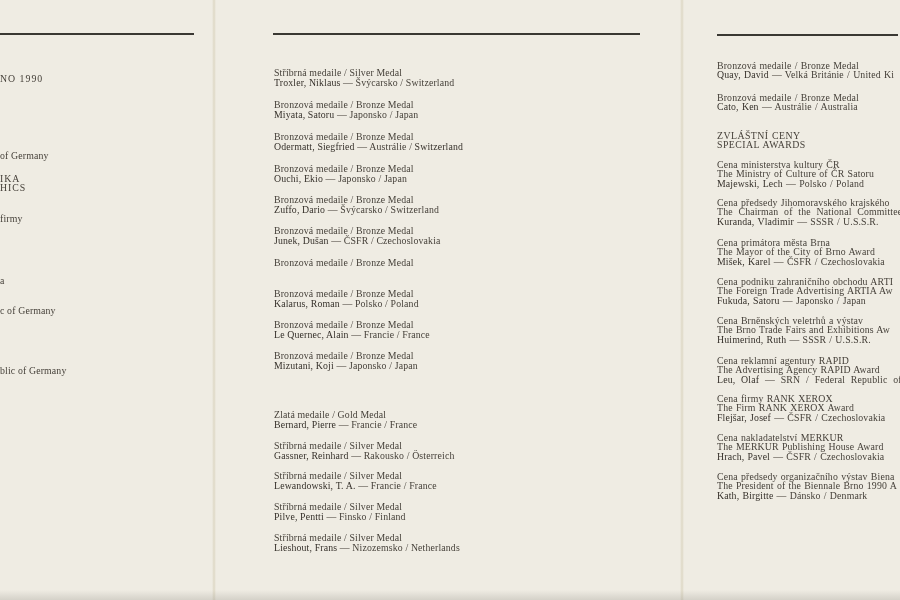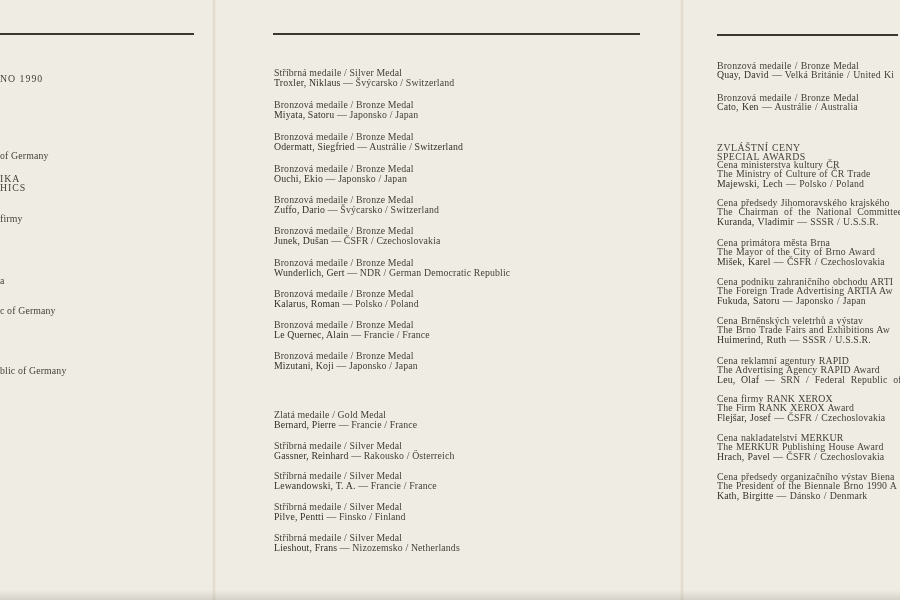--- a/index.html
+++ b/index.html
@@ -67,21 +67,20 @@
 <div class="entry" style="top:187px">
   <div class="line">Bronzová medaile / Bronze Medal</div>
   <div class="line"><span class="b">Zuffo, Dario</span> <span>— Švýcarsko / Switzerland</span><span class="b"></span></div>
 </div>
 <div class="entry" style="top:218px">
   <div class="line">Bronzová medaile / Bronze Medal</div>
   <div class="line"><span class="b">Junek, Dušan</span> <span>— ČSFR / Czechoslovakia</span><span class="b"></span></div>
 </div>
 <div class="entry" style="top:250px">
   <div class="line">Bronzová medaile / Bronze Medal</div>
-  <div class="line"><span class="b">Wunderlich, Gert</span> <span>— NDR / German Democratic Republic</span><span class="b"></span></div>
 </div>
 <div class="entry" style="top:281px">
   <div class="line">Bronzová medaile / Bronze Medal</div>
   <div class="line"><span class="b">Kalarus, Roman</span> <span>— Polsko / Poland</span><span class="b"></span></div>
 </div>
 <div class="entry" style="top:312px">
   <div class="line">Bronzová medaile / Bronze Medal</div>
   <div class="line"><span class="b">Le Quernec, Alain</span> <span>— Francie / France</span><span class="b"></span></div>
 </div>
 <div class="entry" style="top:343px">
@@ -115,28 +114,28 @@
 
 <div class="rentry" style="top:61px">
   <div class="line">Bronzová medaile / Bronze Medal</div>
   <div class="line"><span class="b">Quay, David</span> <span>— Velká Británie / United Ki</span></div>
 </div>
 <div class="rentry" style="top:93px">
   <div class="line">Bronzová medaile / Bronze Medal</div>
   <div class="line"><span class="b">Cato, Ken</span> <span>— Austrálie / Australia</span></div>
 </div>
 
-<div class="rentry heading" style="top:143px">
+<div class="rentry heading" style="top:131px">
   <div class="line">ZVLÁŠTNÍ CENY</div>
   <div class="line">SPECIAL AWARDS</div>
 </div>
 
 <div class="rentry" style="top:160px">
   <div class="line">Cena ministerstva kultury ČR</div>
-  <div class="line">The Ministry of Culture of ČR Trade</div>
+  <div class="line">The Ministry of Culture of ČR Satoru</div>
   <div class="line"><span class="b">Majewski, Lech</span> <span>— Polsko / Poland</span></div>
 </div>
 <div class="rentry" style="top:198px">
   <div class="line">Cena předsedy Jihomoravského krajského</div>
   <div class="line spread">The Chairman of the National Committee</div>
   <div class="line"><span class="b">Kuranda, Vladimir</span> <span>— SSSR / U.S.S.R.</span></div>
 </div>
 <div class="rentry" style="top:238px">
   <div class="line">Cena primátora města Brna</div>
   <div class="line">The Mayor of the City of Brno Award</div>

